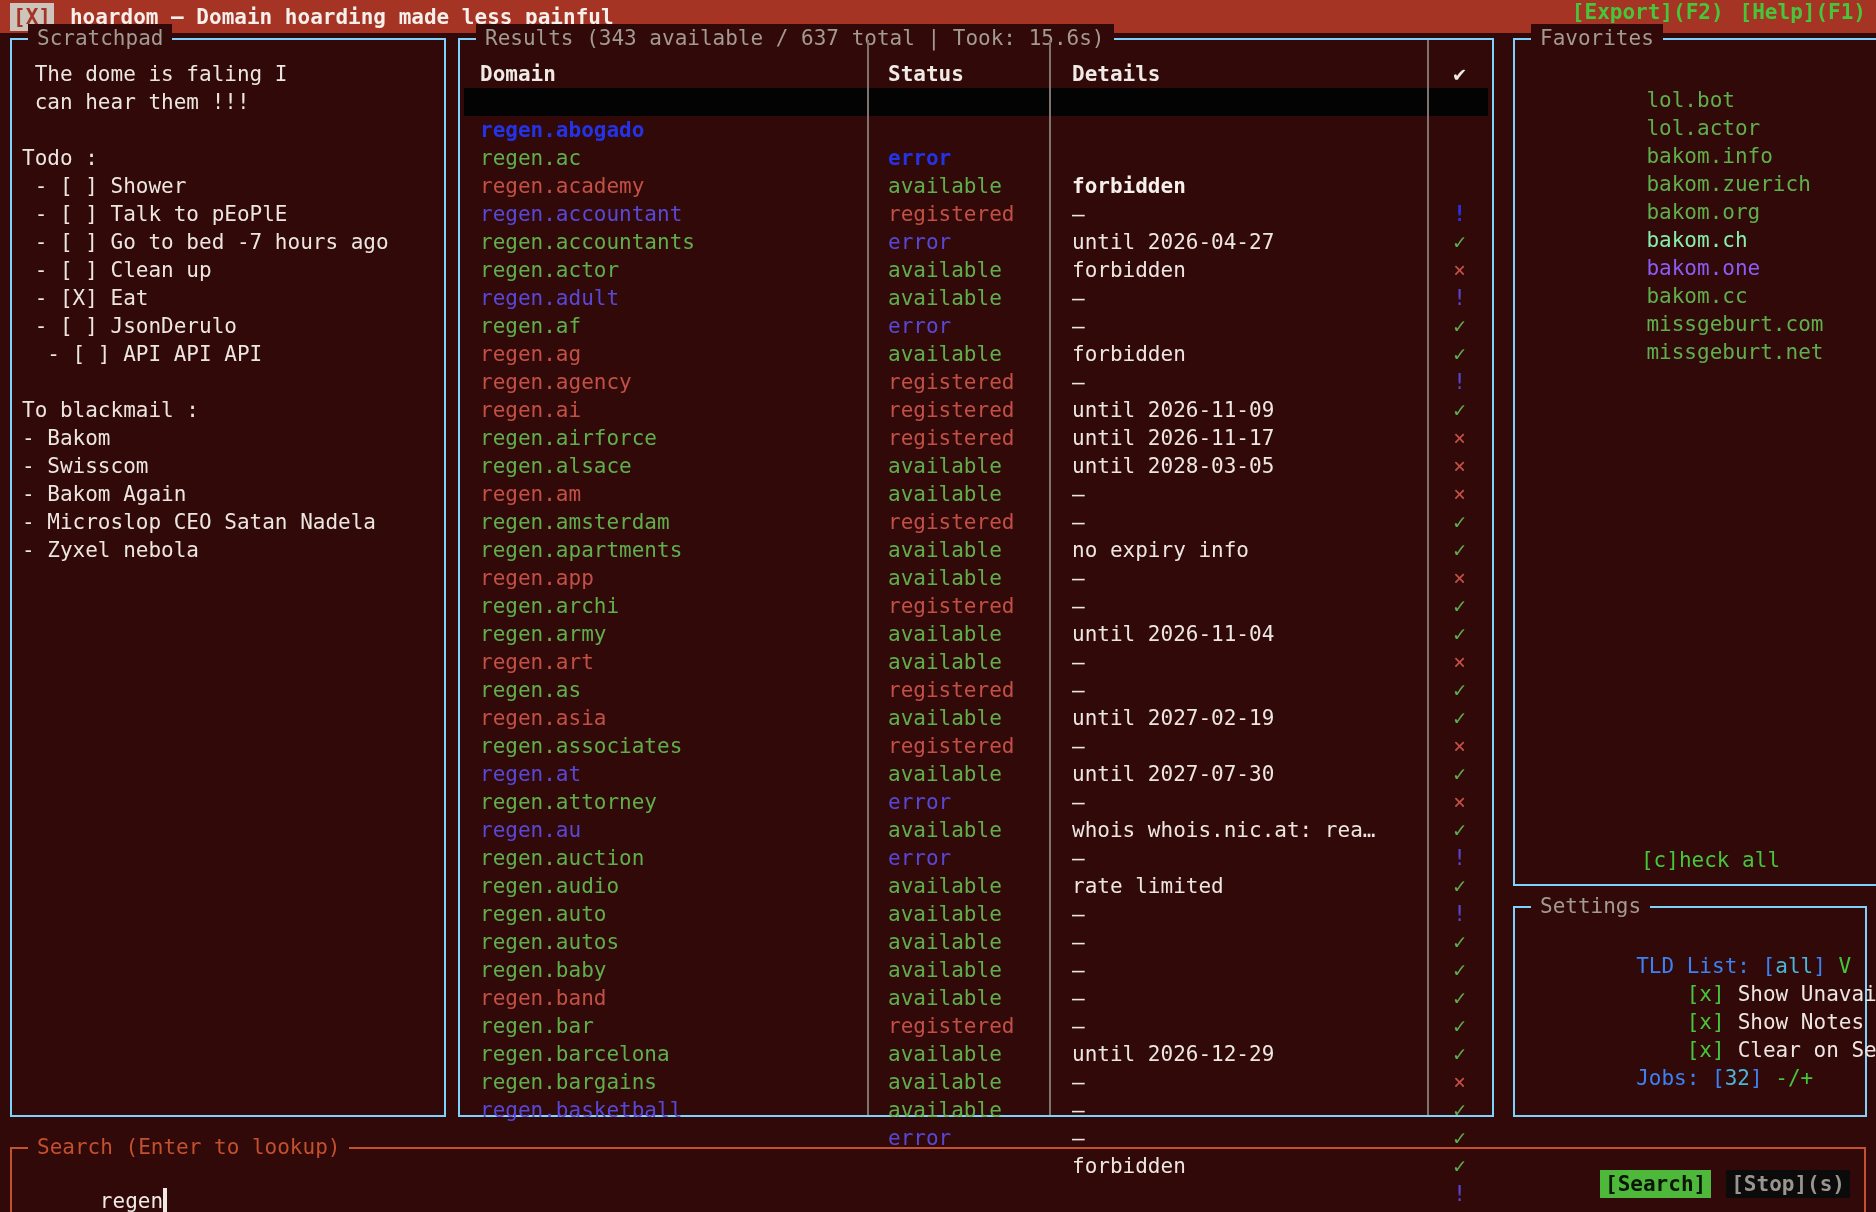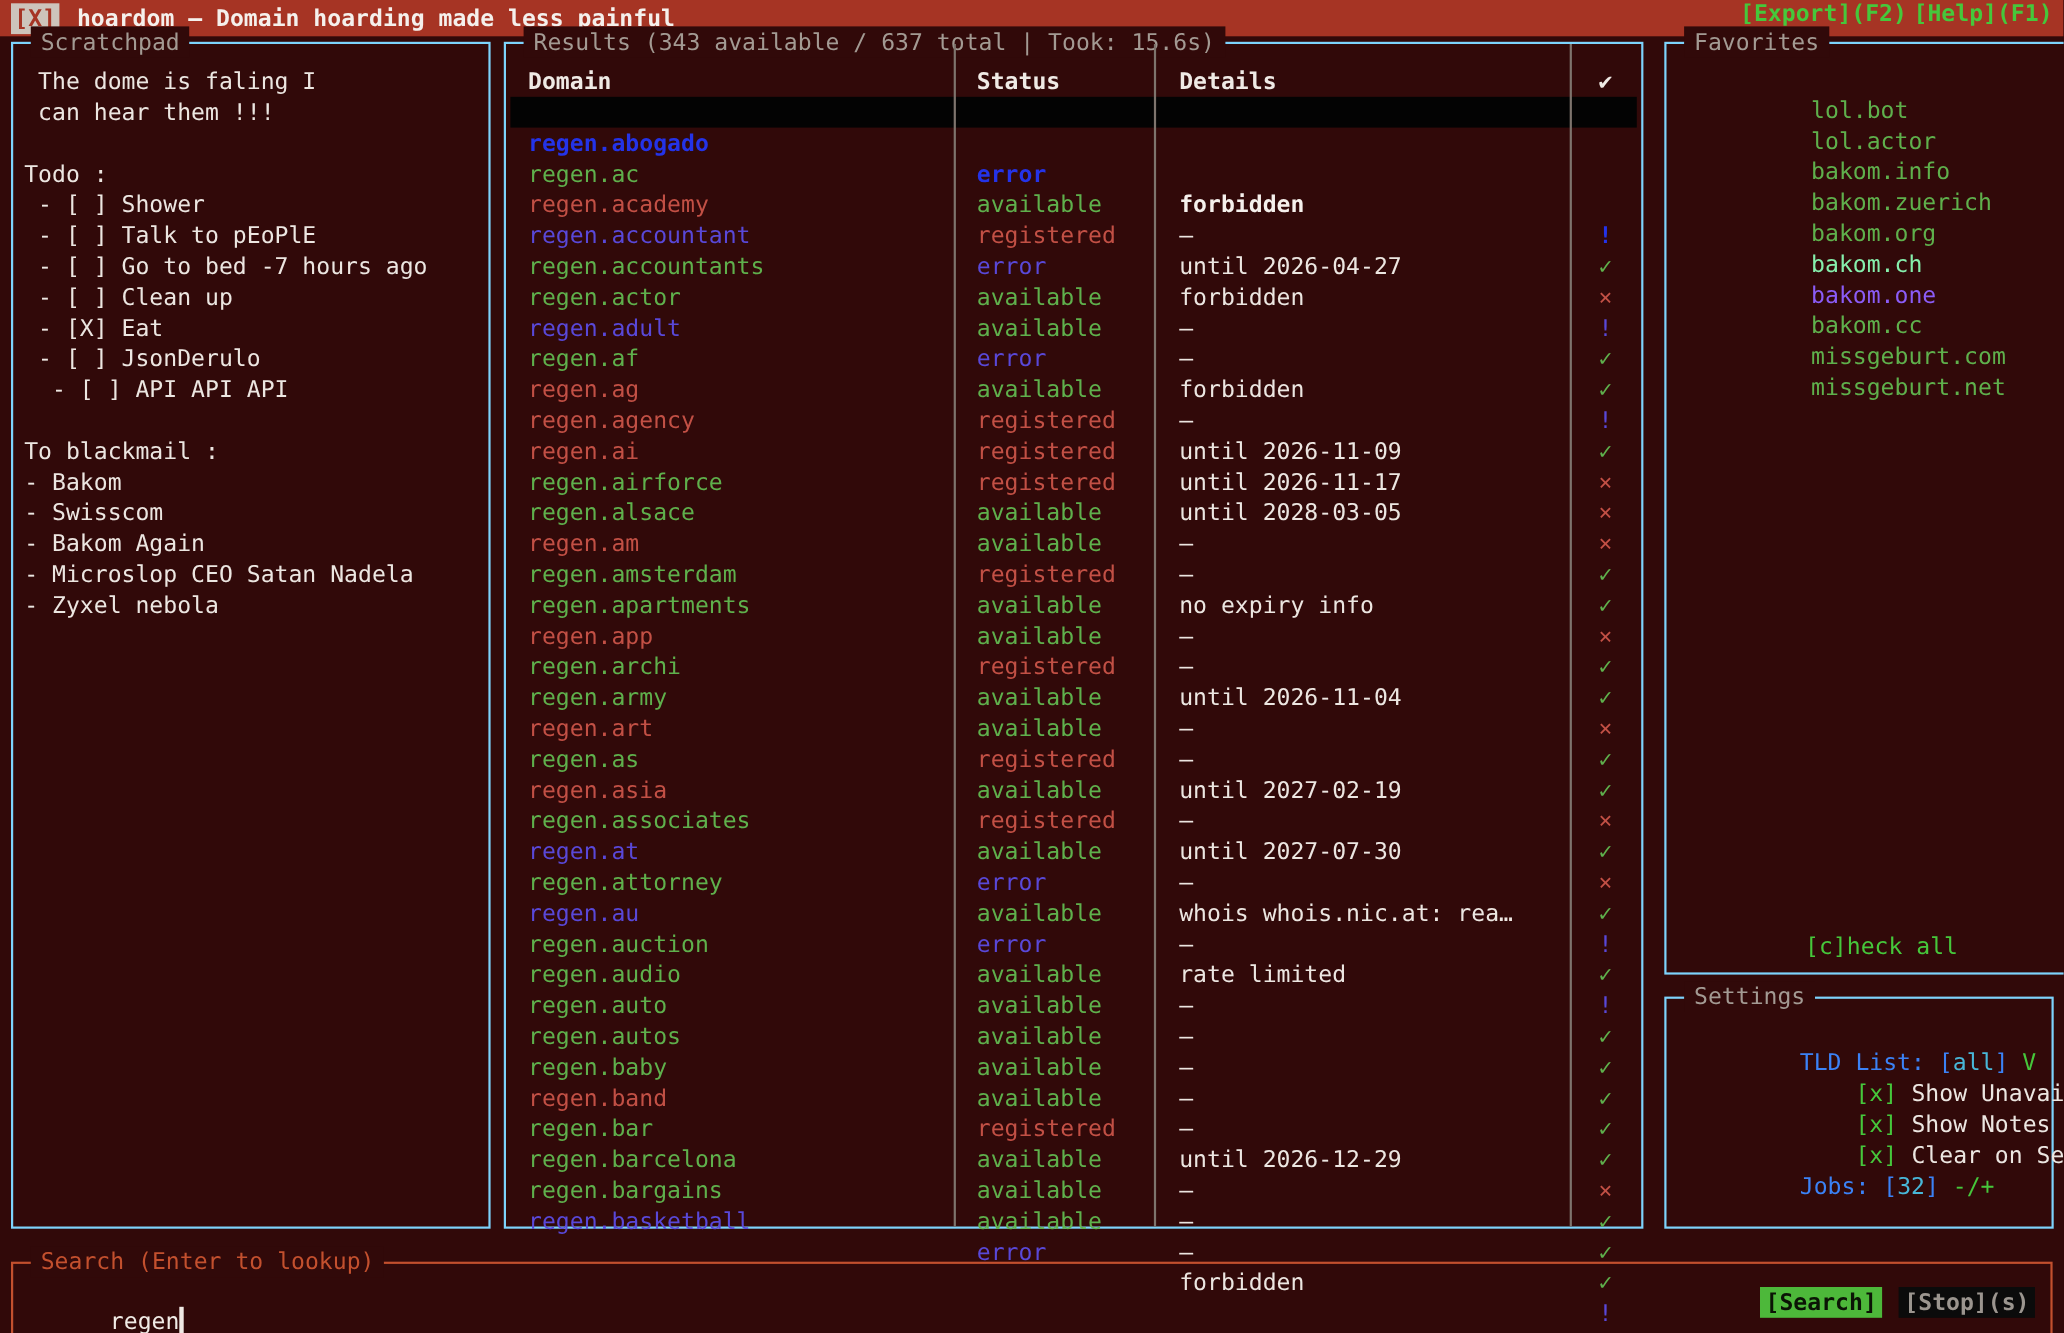--- a/index.html
+++ b/index.html
@@ -11,21 +11,21 @@
   }
   .screen { position:absolute; inset:0; }
 
   
   .titlebar {
     position:absolute; left:0; top:0; width:100%; height:33px;
     background:#a63424; display:flex; align-items:center; font-weight:bold;
   }
   .close-chip { margin-left:10px; background:#cdc4bb; color:#a63424; padding:0 3px; }
   .app-title { margin-left:16px; color:#f5f0ec; white-space:pre; }
-  .titlebar-right { position:absolute; right:10px; top:0; height:23px; display:flex; gap:6px; align-items:center; color:#46c73b;text-align:right; }
+  .titlebar-right { position:absolute; right:10px; top:0; height:23px; display:flex; gap:16px; align-items:center; color:#46c73b;text-align:right; }
 
   
   .panel { position:absolute; border:2px solid #7dd3fc; box-sizing:border-box; }
   .panel-title {
     position:absolute; top:-16px; left:16px; background:#310909;
     padding:0 9px; color:#a39a93; white-space:pre; font-weight:normal;
   }
 
   
   #scratchpad { left:10px; top:38px; width:436px; height:1079px; }

